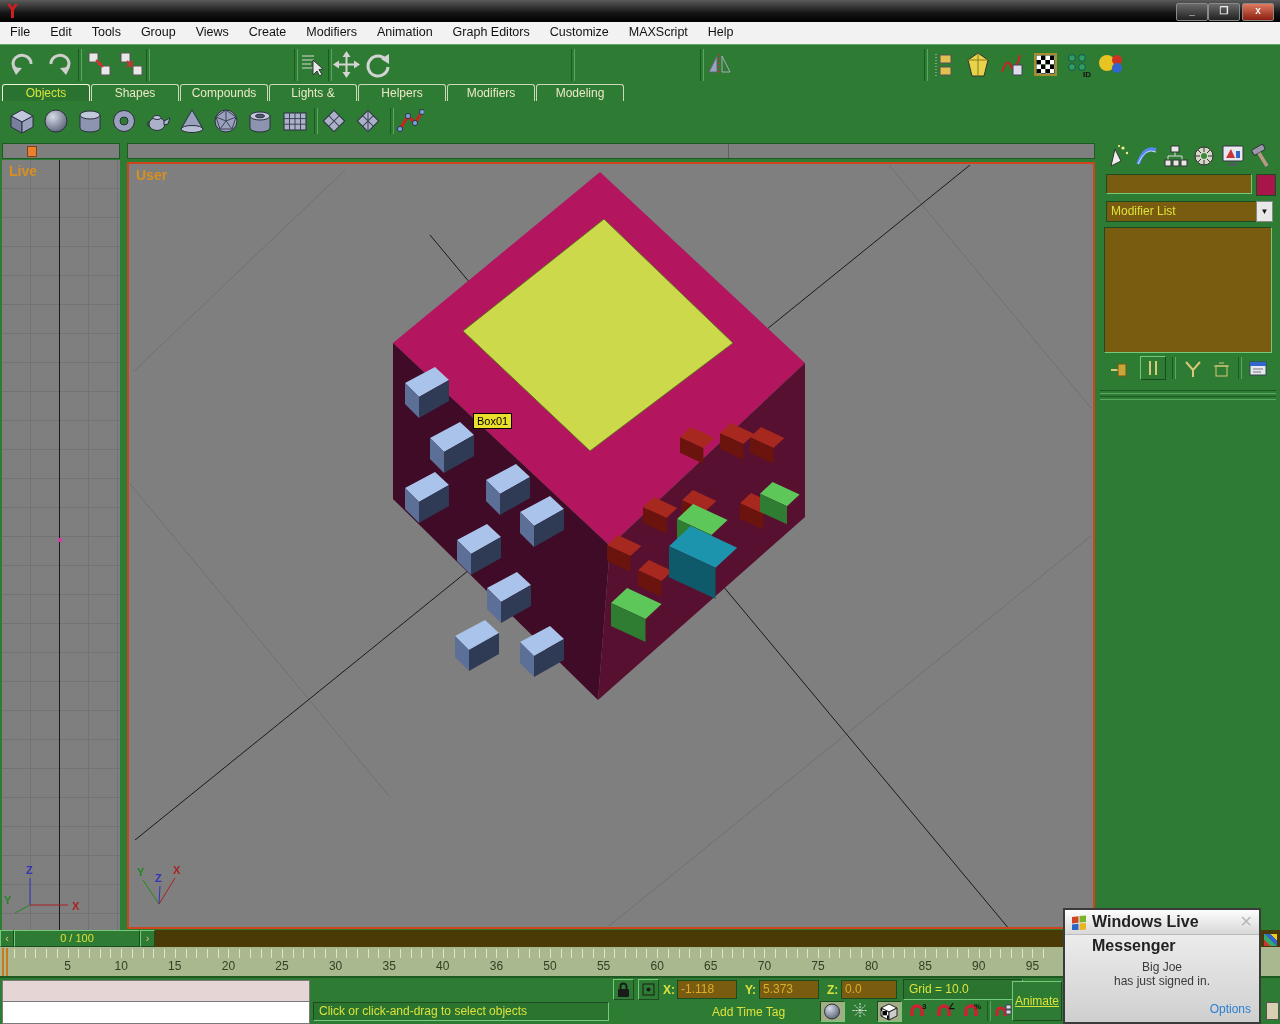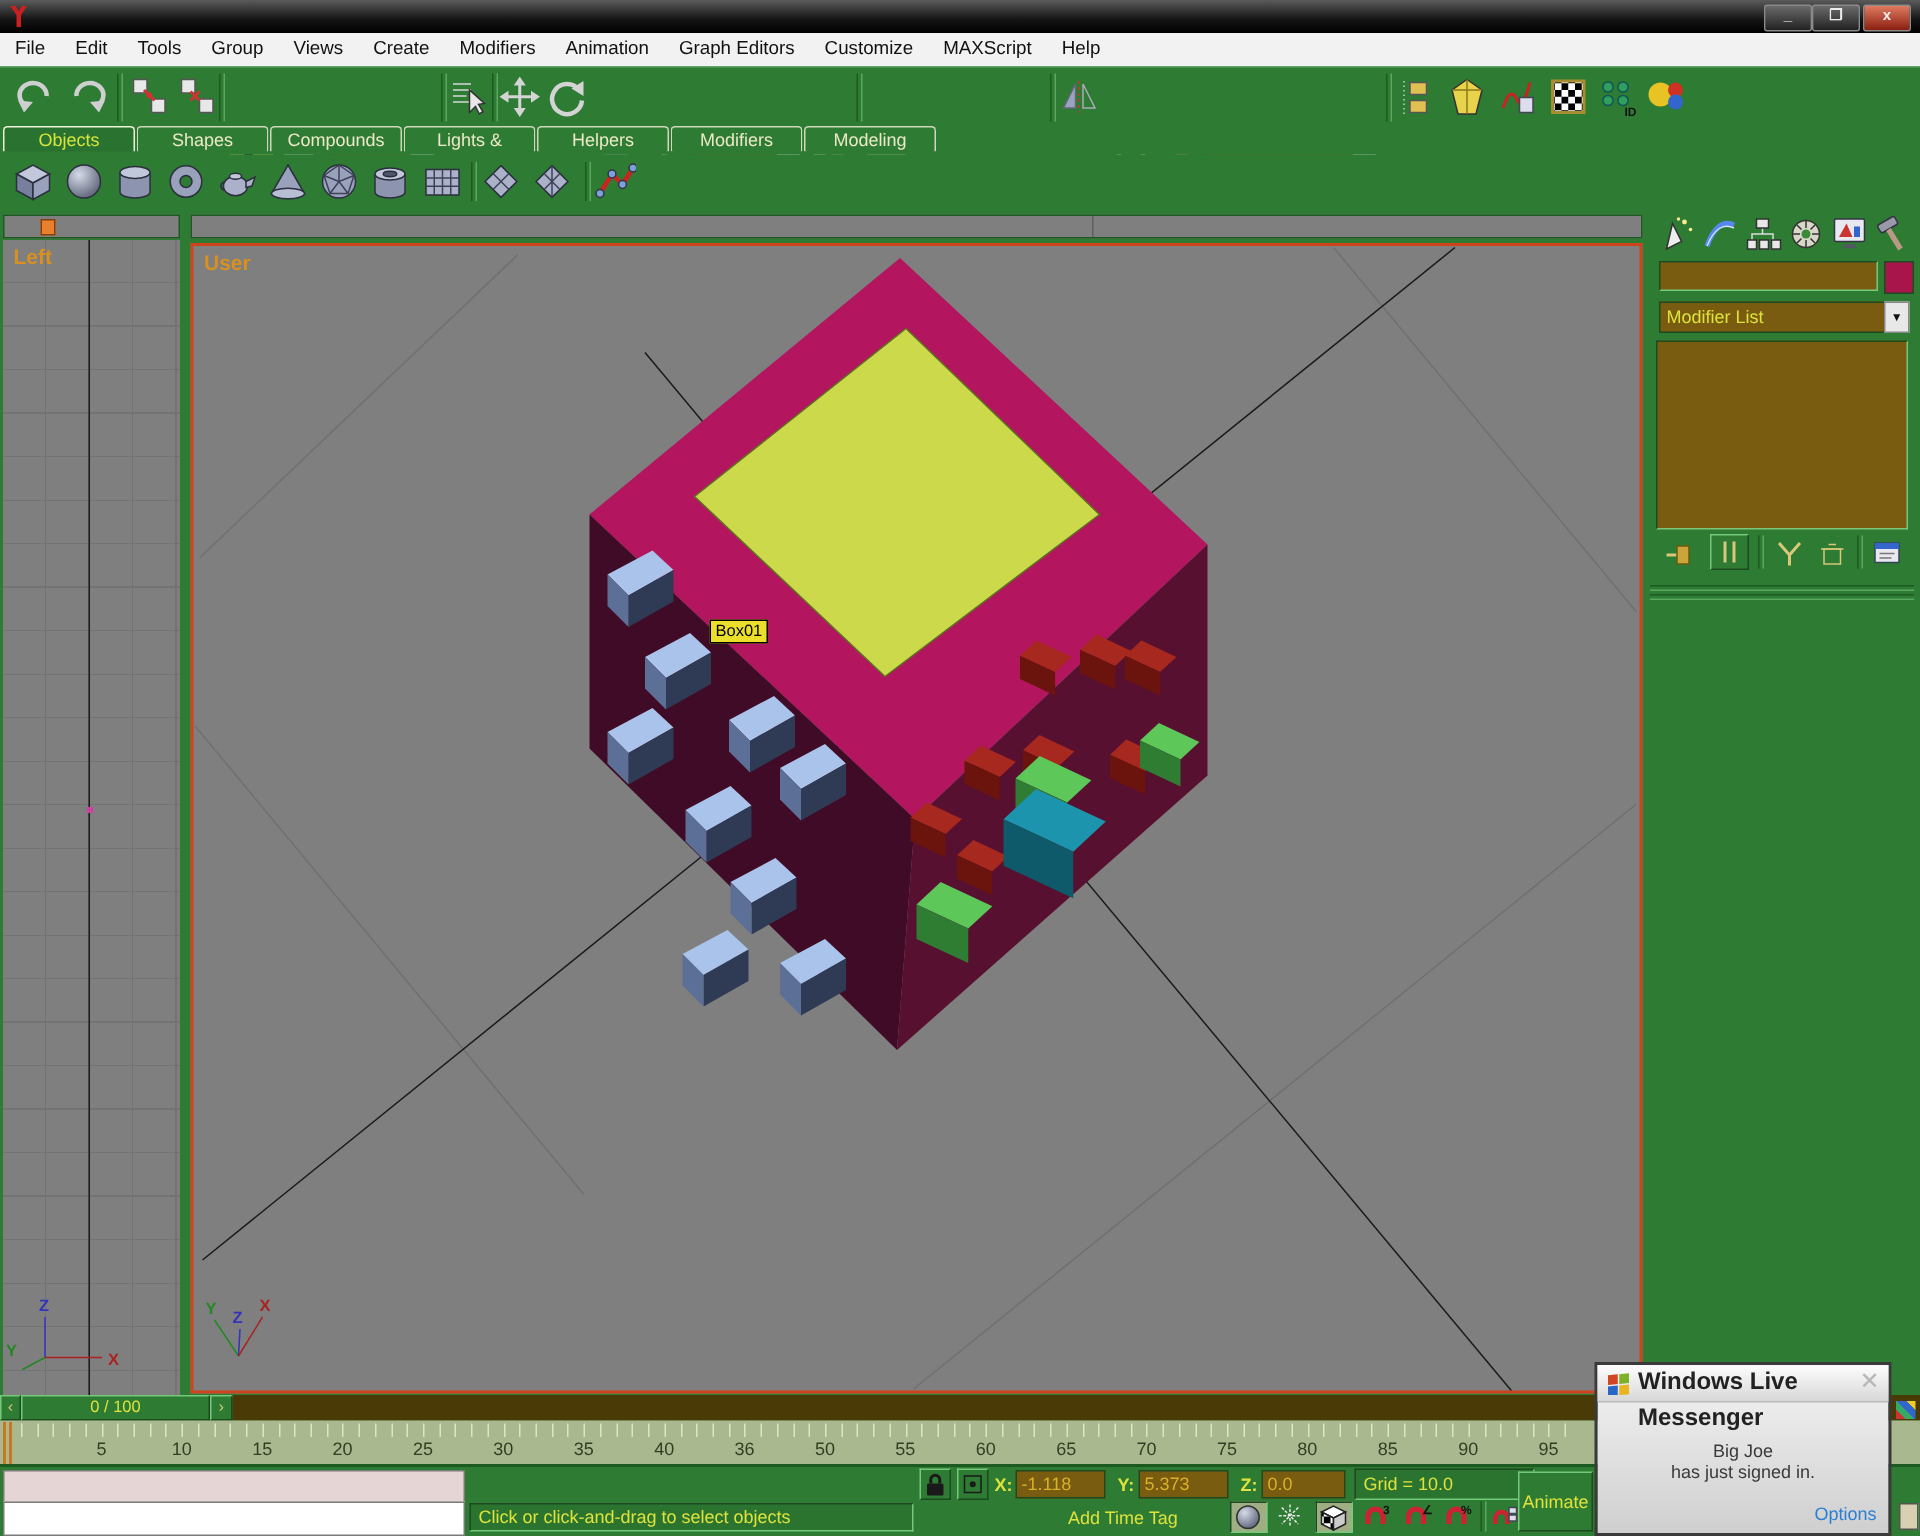--- a/index.html
+++ b/index.html
@@ -53,21 +53,21 @@
            background:var(--viewport-gray);box-sizing:border-box;}
   .vplabel{position:absolute;left:7px;top:3px;color:#d89020;font-weight:bold;font-size:14px;z-index:5;}
   .tooltip{position:absolute;background:var(--tooltip-bg);border:1px solid #000;color:#000;
            font-size:11px;padding:0 3px;line-height:14px;z-index:6;}
 
   
   .cpanel{position:absolute;left:1098px;top:0;width:182px;height:790px;background:var(--ui-green);}
   .cptab{position:absolute;top:3px;width:27px;height:26px;}
   .cpdivider{position:absolute;left:2px;width:176px;height:2px;border-top:1px solid #1d5a22;border-bottom:1px solid #5aa75f;}
   .sunken{border:1px solid;border-color:#1d4a20 #74c97a #74c97a #1d4a20;box-sizing:border-box;}
-  .raisedg{border:1px solid;border-color:#74c97a #1d4a20 #1d4a20 #74c97a;box-sizing:border-box;background:var(--ui-green);}
+  .raisedg{border:1px solid;border-color:#74c97a #1d4a20 #1d4a20 #74c97a;box-sizing:border-box;background:var(--ui-green);text-decoration:underline;}
 
   
   .timerow{left:0;top:930px;width:1280px;height:17px;background:#4a3a06;}
   .tsbtn{position:absolute;top:0;height:17px;background:var(--ui-green);border:1px solid;
          border-color:#74c97a #1d4a20 #1d4a20 #74c97a;box-sizing:border-box;color:#d8c878;
          text-align:center;line-height:15px;font-size:11px;}
   .ruler{left:0;top:947px;width:1280px;height:31px;background:var(--ruler-bg);border-bottom:2px solid #1d5a22;box-sizing:border-box;}
   .tick{position:absolute;top:2px;width:1px;height:9px;background:#dce6c6;}
   .ticklabel{position:absolute;top:12px;width:24px;margin-left:-12px;text-align:center;color:#333f22;font-size:12px;}
 
@@ -354,21 +354,21 @@
   <div class="abs workspace">
 
     <div class="vpstrip" style="left:2px;width:116px">
       <div class="abs" style="left:24px;top:2px;width:8px;height:9px;background:#e88030;border:1px solid #804010"></div>
     </div>
     <div class="vpstrip" style="left:127px;width:966px">
       <div class="abs" style="left:600px;top:0;width:1px;height:14px;background:#5f5f5f"></div>
     </div>
 
     <div class="vp-left">
-      <span class="vplabel">Left</span>
+      <span class="vplabel">Live</span>
       <div class="abs" style="left:57px;top:0;width:1px;height:770px;background:#1a1a1a"></div>
       <div class="abs" style="left:56px;top:378px;width:4px;height:4px;background:#d040a0"></div>
       <svg class="abs" style="left:0;top:700px" width="118" height="70">
         <path d="M28,45 V18" stroke="#3333bb"></path>
           <path d="M28,45 H66" stroke="#aa2222"></path>
           <path d="M28,45 L13,53" stroke="#228822"></path>
         <text x="24" y="14" font-size="11" font-weight="bold" fill="#3333bb">Z</text>
         <text x="70" y="50" font-size="11" font-weight="bold" fill="#aa2222">X</text>
         <text x="2" y="44" font-size="11" font-weight="bold" fill="#228822">Y</text>
       </svg>

